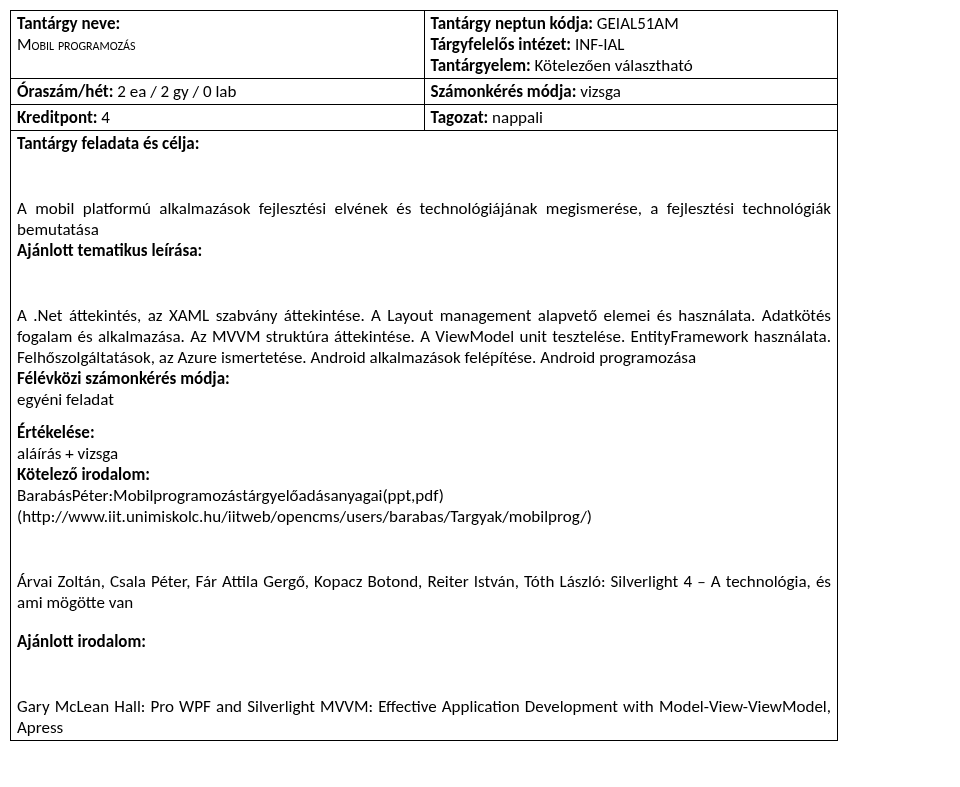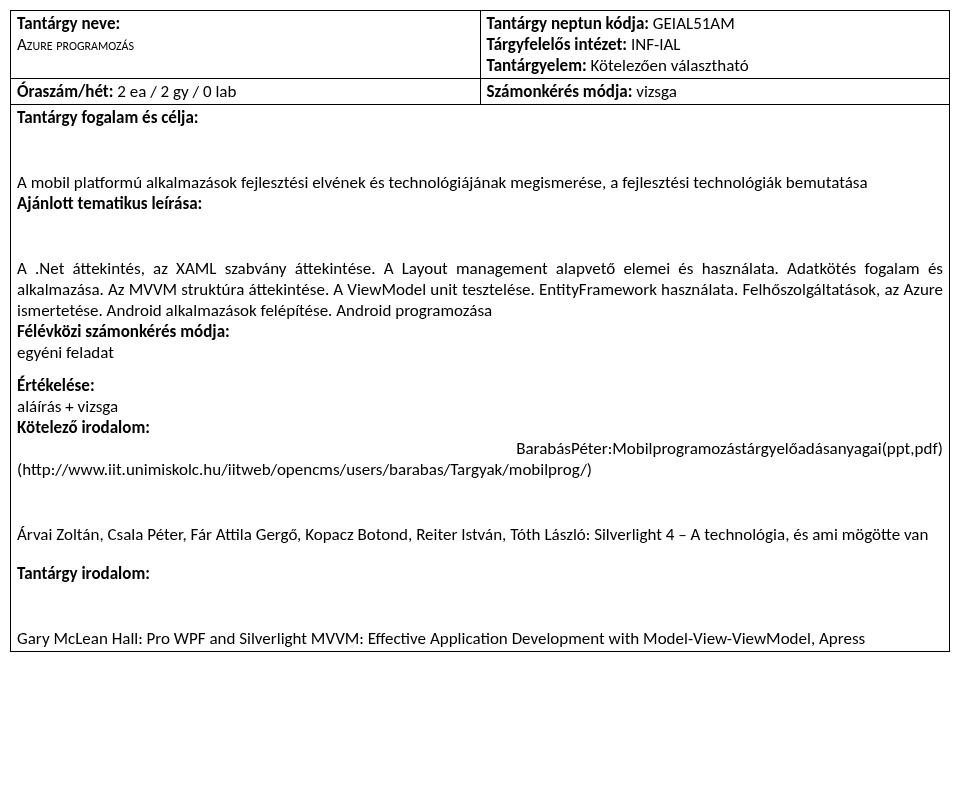--- a/index.html
+++ b/index.html
@@ -5,21 +5,21 @@
   body {
     margin: 0;
     padding: 10px;
     font-family: Calibri, Arial, sans-serif;
     font-size: 17px;
     color: #000;
     background: #fff;
   }
   table {
     border-collapse: collapse;
-    width: 940px;
+    width: 828px;
     table-layout: fixed;
   }
   td {
     border: 1px solid #000;
     padding: 2px 6px;
     vertical-align: top;
     word-wrap: break-word;
   }
   .label {
     font-weight: bold;
@@ -28,56 +28,64 @@
   }
   .smallcaps {
     font-variant: small-caps;
   }
   .justify {
     text-align: justify;
     margin-top: 44px;
   }
   .lit-row {
     display: flex;
-    justify-content: flex-end;
+    justify-content: flex-start;
   }
   .lit-row span {
     white-space: nowrap;
   }
   .section {
     margin-top: 12px;
   }
 </style>
 </head>
 <body>
 
 <table>
   <tbody>
       <tr>
     <td>
       <span class="label">Tantárgy neve:</span><br>
-      <span class="smallcaps">Azure programozás</span>
+      <span class="smallcaps">Mobil programozás</span>
     </td>
     <td>
       <span class="label">Tantárgy neptun kódja:</span><span> GEIAL51AM</span><br>
       <span class="label">Tárgyfelelős intézet:</span><span> INF-IAL</span><br>
       <span class="label">Tantárgyelem:</span><span> Kötelezően választható</span>
     </td>
   </tr>
   <tr>
     <td>
       <span class="label">Óraszám/hét:</span><span> 2 ea / 2 gy / 0 lab</span>
     </td>
     <td>
       <span class="label">Számonkérés módja:</span><span> vizsga</span>
     </td>
   </tr>
   <tr>
+    <td>
+      <span class="label">Kreditpont:</span><span> 4</span>
+    </td>
+    <td>
+      <span class="label">Tagozat:</span><span> nappali</span>
+    </td>
+  </tr>
+  <tr>
     <td colspan="2">
-      <div class="label">Tantárgy fogalam és célja:</div>
+      <div class="label">Tantárgy feladata és célja:</div>
       <div class="justify">A mobil platformú alkalmazások fejlesztési elvének és technológiájának megismerése, a fejlesztési technológiák bemutatása</div>
       <div class="label">Ajánlott tematikus leírása:</div>
       <div class="justify">A .Net áttekintés, az XAML szabvány áttekintése. A Layout management alapvető elemei és használata. Adatkötés fogalam és alkalmazása. Az MVVM struktúra áttekintése. A ViewModel unit tesztelése. EntityFramework használata. Felhőszolgáltatások, az Azure ismertetése. Android alkalmazások felépítése. Android programozása</div>
       <div class="label">Félévközi számonkérés módja:</div>
       <div class="emph">egyéni feladat</div>
 
       <div class="label section">Értékelése:</div>
       <div class="emph">aláírás + vizsga</div>
 
       <div class="label">Kötelező irodalom:</div>
@@ -86,18 +94,18 @@
         <span>Péter:</span>
         <span>Mobilprogramozás</span>
         <span>tárgy</span>
         <span>előadásanyagai</span>
         <span>(ppt,</span>
         <span>pdf)</span>
       </div>
       <div>(http://www.iit.unimiskolc.hu/iitweb/opencms/users/barabas/Targyak/mobilprog/)</div>
       <div class="justify">Árvai Zoltán, Csala Péter, Fár Attila Gergő, Kopacz Botond, Reiter István, Tóth László: Silverlight 4 – A technológia, és ami mögötte van</div>
 
-      <div class="label section" style="margin-top:18px">Tantárgy irodalom:</div>
+      <div class="label section" style="margin-top:18px">Ajánlott irodalom:</div>
       <div class="justify">Gary McLean Hall: Pro WPF and Silverlight MVVM: Effective Application Development with Model-View-ViewModel, Apress</div>
     </td>
   </tr>
 </tbody>
   </table>
 
 </body></html>

